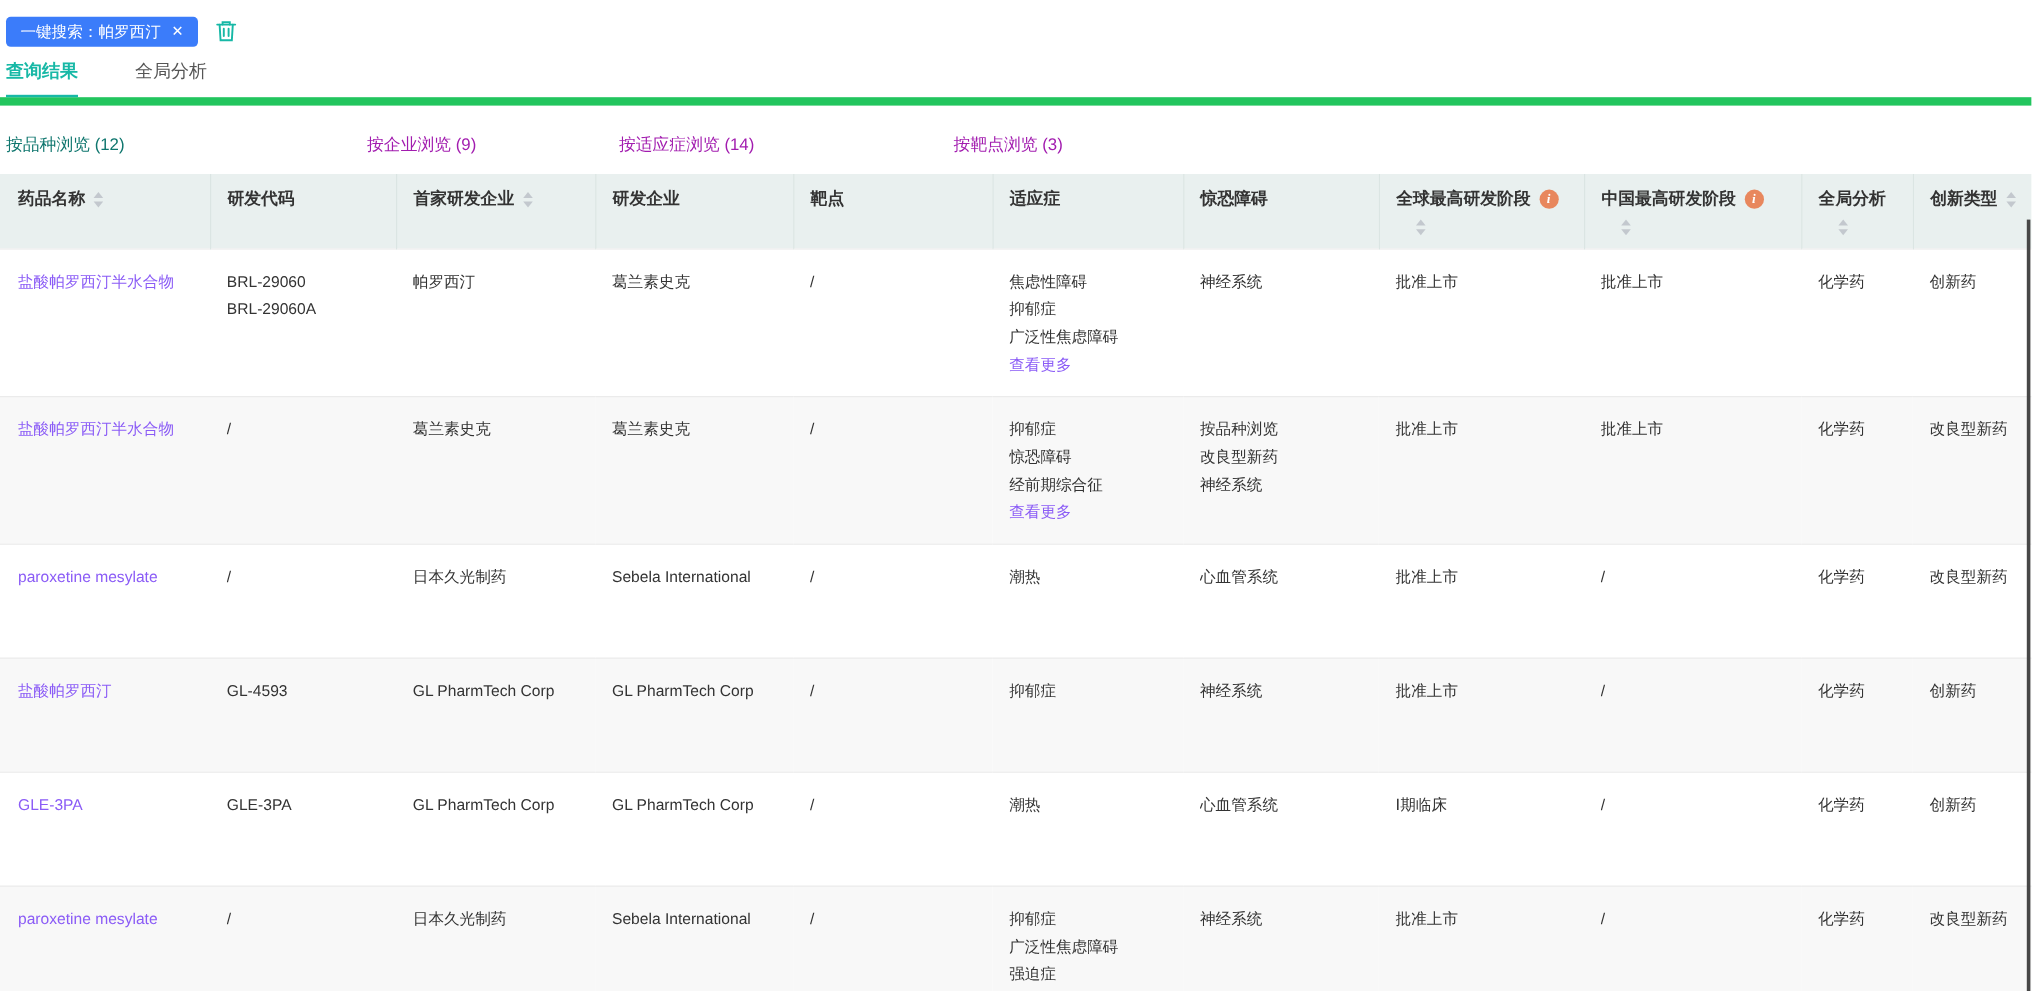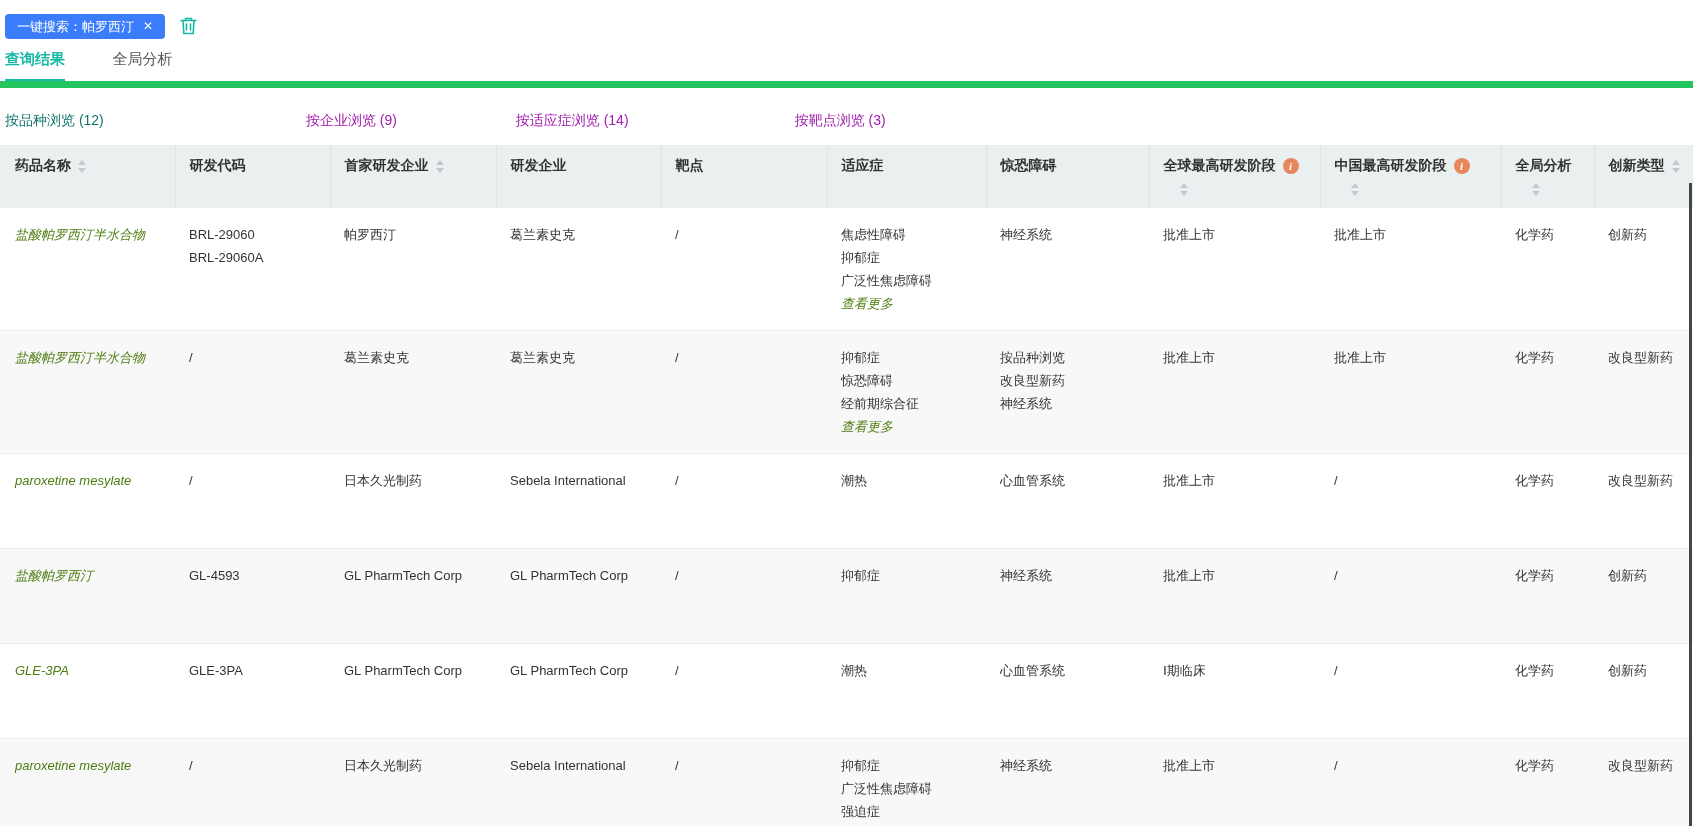--- a/index.html
+++ b/index.html
@@ -52,21 +52,21 @@
   .sorter .up { border-bottom: 5px solid #c3c8ce; }
   .sorter .dn { border-top: 5px solid #c3c8ce; }
   .sorter.below { margin-top: 8px; margin-left: 16px; }
   tbody tr { height: 95px; }
   tbody tr:nth-child(even) { background: #f8f8f8; }
   tbody td {
     vertical-align: top; font-size: 13px; line-height: 23px;
     padding: 15px 10px 15px 14px; border-top: 1px solid #ebebeb; color: #333;
   }
   tbody td:first-child { padding-left: 15px; }
-  a.tlink { color: #4d7c0f; text-decoration: none; cursor: pointer; display: inline-block; font-style: italic; }
+  a.tlink { color: #8b5cf6; text-decoration: none; cursor: pointer; display: inline-block; }
   .cell-line { white-space: nowrap; overflow: hidden; }
   
   .v-scrollbar { position: absolute; right: 1px; top: 183px; width: 3px; height: 643px; background: #474747; }
 </style>
 </head>
 <body>
 
 <div class="tag-row">
   <span class="search-tag">
     <span>一键搜索：帕罗西汀</span>

